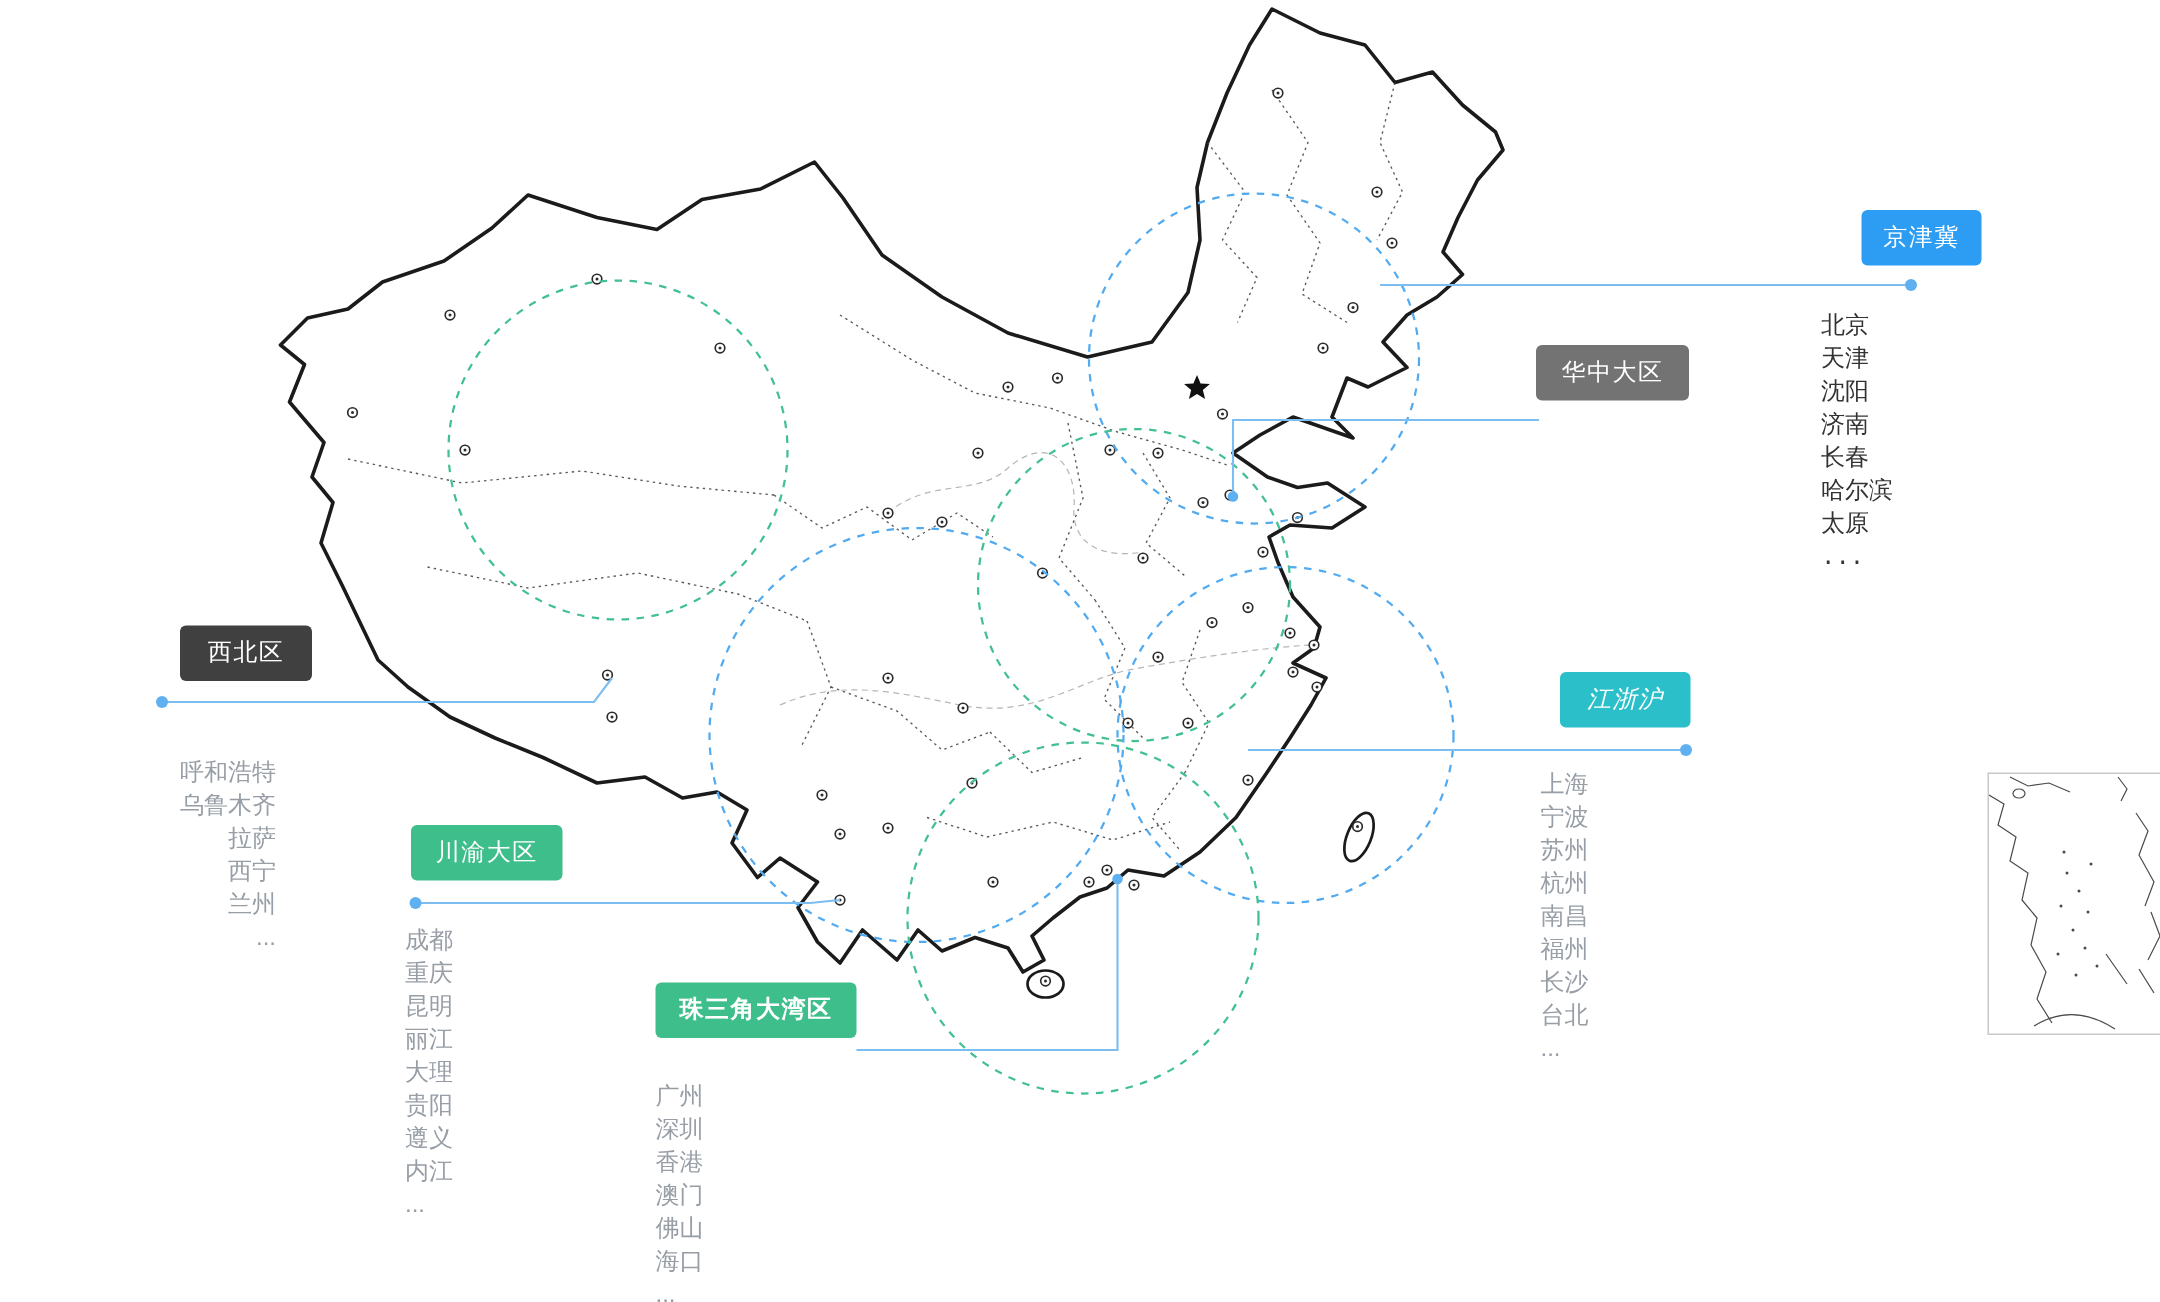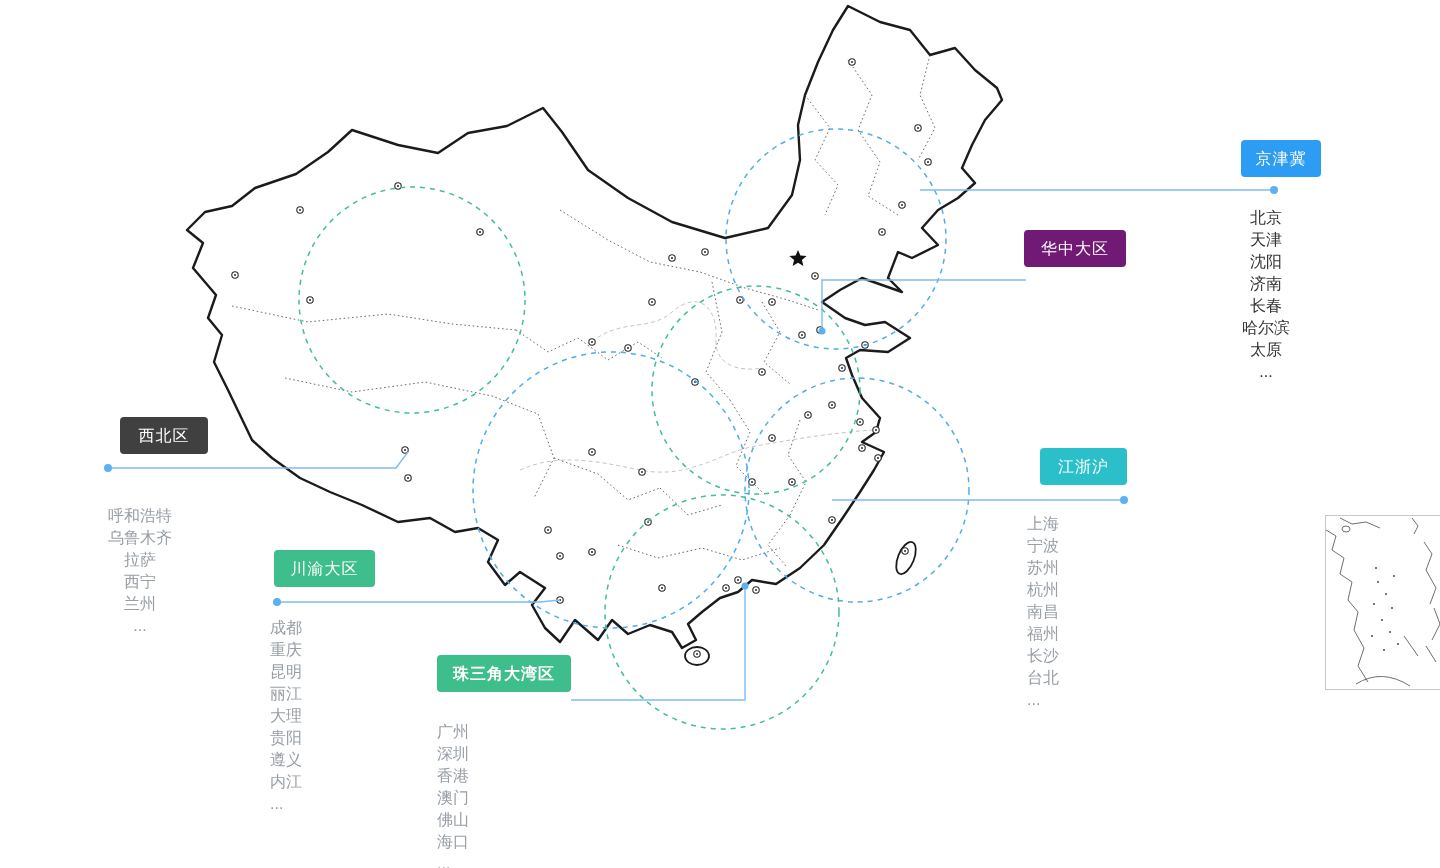--- a/index.html
+++ b/index.html
@@ -10,30 +10,30 @@
   .stage{position:absolute;left:0;top:0;width:1440px;height:868px;}
   svg.mapsvg{position:absolute;left:0;top:0;}
   
   .badge{
     position:absolute;height:37px;line-height:37px;border-radius:4px;
     color:#fff;font-size:16px;text-align:center;letter-spacing:1px;cursor:default;
   }
   .badge-jingjinji{left:1241px;top:140px;width:80px;}
   .badge-huazhong{left:1024px;top:230px;width:102px;}
   .badge-xibei{left:108px;top:417px;width:88px;}
-  .badge-jiangzhehu{left:1040px;top:448px;width:87px;}
+  .badge-jiangzhehu{left:1040px;top:448px;width:87px;font-style:italic;}
   .badge-chuanyu{left:274px;top:550px;width:101px;}
   .badge-dawanqu{left:437px;top:655px;width:134px;font-weight:bold;}
   
   .citylist{position:absolute;font-size:16px;line-height:22px;color:#979EA6;}
   .citylist div{white-space:nowrap;}
   .citylist.dark{color:#333333;}
-  .list-jingjinji{left:1214px;top:207px;width:104px;text-align:center;}
+  .list-jingjinji{left:1214px;top:207px;width:104px;text-align:left;font-family:Liberation Mono, monospace;}
   .list-huazhong{left:1027px;top:296px;width:100px;text-align:right;}
-  .list-xibei{left:108px;top:505px;text-align:center;}
+  .list-xibei{left:120px;top:505px;text-align:right;}
   .list-jiangzhehu{left:1027px;top:513px;width:100px;text-align:left;}
   .list-chuanyu{left:270px;top:617px;text-align:left;}
   .list-dawanqu{left:437px;top:721px;text-align:left;}
   
   .inset{
     position:absolute;left:1325px;top:515px;width:114px;height:173px;
     border:1px solid #c8c8c8;background:#fff;
   }
   
   .mainland{fill:#ffffff;stroke:#1b1b1b;stroke-width:2.4;stroke-linejoin:round;}
@@ -182,21 +182,21 @@
       <path class="lead" d="M1026,280 L822,280 L822,330"></path>
       <circle class="leaddot" cx="822" cy="331" r="3.5"></circle>
       <path class="lead" d="M920,190 L1272,190"></path>
       <circle class="leaddot" cx="1274" cy="190" r="4"></circle>
       <path class="lead" d="M832,500 L1120,500"></path>
       <circle class="leaddot" cx="1124" cy="500" r="4"></circle>
     </g>
   </svg>
 
   <div class="badge badge-jingjinji" style="background-color: rgb(45, 157, 243);">京津冀</div>
-  <div class="badge badge-huazhong" style="background-color: #701a75;">华中大区</div>
+  <div class="badge badge-huazhong" style="background-color: #737373;">华中大区</div>
   <div class="badge badge-xibei" style="background-color: #404040; margin-left: 12px;">西北区</div>
   <div class="badge badge-jiangzhehu" style="background-color: rgb(43, 192, 201);">江浙沪</div>
   <div class="badge badge-chuanyu" style="background-color: rgb(62, 190, 139);">川渝大区</div>
   <div class="badge badge-dawanqu" style="background-color: rgb(62, 190, 139);">珠三角大湾区</div>
 
   <div class="citylist dark list-jingjinji">
     <div>北京</div>
     <div>天津</div>
     <div>沈阳</div>
     <div>济南</div>

